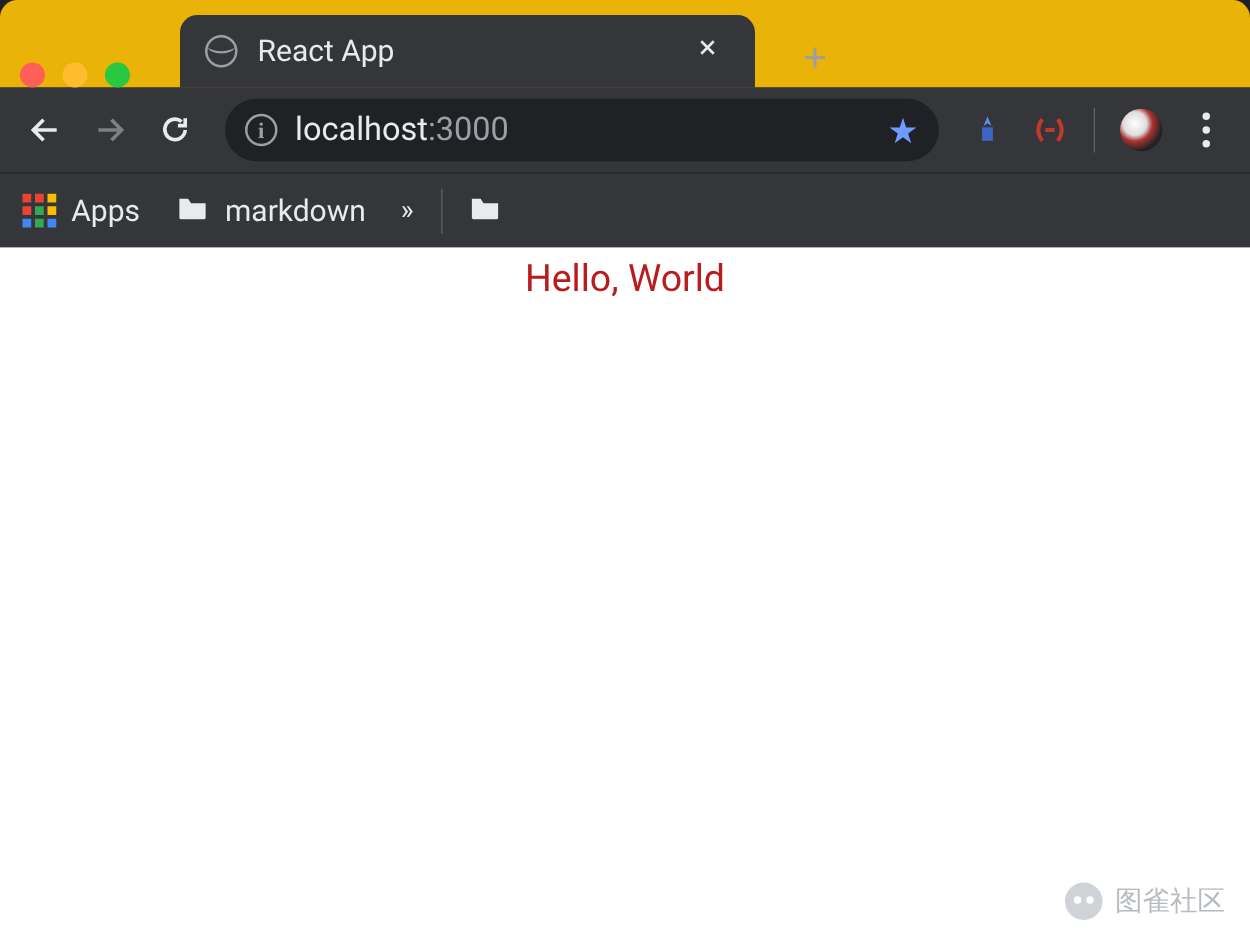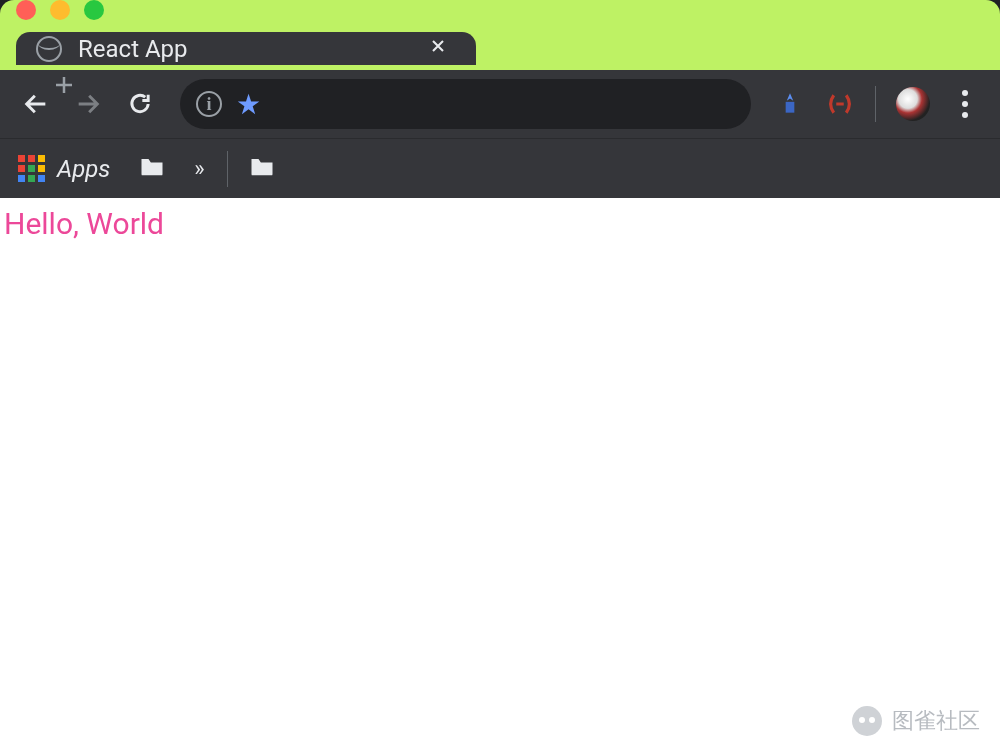--- a/index.html
+++ b/index.html
@@ -11,25 +11,24 @@
       background: #fff;
       position: relative;
     }
     .browser-chrome {
       background: #202124;
       color: #e8eaed;
     }
     .titlebar {
       height: 70px;
       display: flex;
-      align-items: flex-start;
+      align-items: flex-end;
       padding: 0 16px;
-      background: #bef264;
+      background: #eab308;
       border-radius: 14px 14px 0 0;
-      flex-direction: column;
     }
     .traffic-lights {
       display: flex;
       gap: 14px;
       margin-right: 40px;
     }
     .traffic-light {
       width: 20px;
       height: 20px;
       border-radius: 50%;
@@ -181,38 +180,39 @@
     .apps-grid span:nth-child(2){background:#ea4335;}
     .apps-grid span:nth-child(3){background:#fbbc04;}
     .apps-grid span:nth-child(4){background:#ea4335;}
     .apps-grid span:nth-child(5){background:#34a853;}
     .apps-grid span:nth-child(6){background:#fbbc04;}
     .apps-grid span:nth-child(7){background:#4285f4;}
     .apps-grid span:nth-child(8){background:#34a853;}
     .apps-grid span:nth-child(9){background:#4285f4;}
     .bm-item {
       display: flex; align-items: center; gap: 12px;
-      color: #e8eaed; font-size: 24px; cursor: pointer; font-style: italic;
+      color: #e8eaed; font-size: 24px; cursor: pointer;
     }
     .folder-icon svg { width: 28px; height: 28px; fill: #e8eaed; }
     .bm-overflow {
       margin-left: auto;
       color: #e8eaed;
       font-size: 22px;
       letter-spacing: 2px;
       cursor: pointer;
     }
     .bm-right {
       display: flex; align-items: center; gap: 20px;
     }
     .page-content {
       padding: 8px 4px;
       font-size: 30px;
-      color: #ec4899;
+      color: #b91c1c;
       background: #fff;
+      text-align: center;
     }
     .watermark {
       position: absolute;
       right: 20px;
       bottom: 14px;
       display: flex;
       align-items: flex-end;
       gap: 10px;
       color: #b7bbc0;
       font-size: 22px;
@@ -273,20 +273,21 @@
           <path d="M4 12 H19 M13 5 L20 12 L13 19"></path>
         </svg>
     </div>
     <div class="nav-btn">
       <svg viewBox="0 0 24 24" stroke="#e8eaed" stroke-width="2.5" fill="none">
           <path d="M19 12 A7 7 0 1 1 16.5 6.2 M19 4 V9 H14"></path>
         </svg>
     </div>
     <div class="omnibox">
       <span class="info-icon">i</span>
+      <span class="url"><span>localhost</span><span class="port">:3000</span></span>
       <span class="star">★</span>
     </div>
     <div class="ext-area">
       <div class="ext-icon">
         <svg viewBox="0 0 24 24" width="26" height="26">
             <polygon points="12,2 15,9 12,7 9,9" fill="#5b8def"></polygon>
             <rect x="8" y="10" width="8" height="10" fill="#3b66c4"></rect>
           </svg>
       </div>
       <div class="ext-icon">
@@ -316,20 +317,21 @@
           <span></span>
           <span></span>
           <span></span>
         </span>
       <span>Apps</span>
     </div>
     <div class="bm-item">
       <span class="folder-icon"><svg viewBox="0 0 24 24">
             <path d="M3 6 h6 l2 3 h10 v10 a1 1 0 0 1 -1 1 H4 a1 1 0 0 1 -1 -1 Z"></path>
           </svg></span>
+      <span>markdown</span>
     </div>
     <div class="bm-right">
       <span class="bm-overflow">»</span>
       <div class="divider"></div>
       <div class="bm-item">
         <span class="folder-icon"><svg viewBox="0 0 24 24">
               <path d="M3 6 h6 l2 3 h10 v10 a1 1 0 0 1 -1 1 H4 a1 1 0 0 1 -1 -1 Z"></path>
             </svg></span>
       </div>
     </div>

